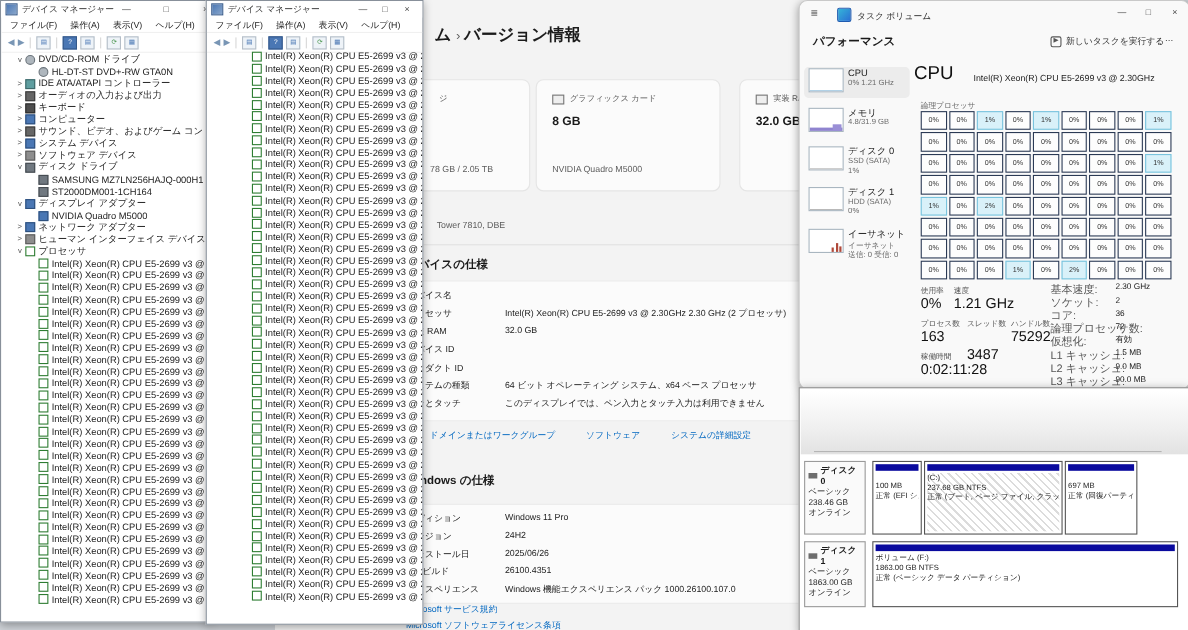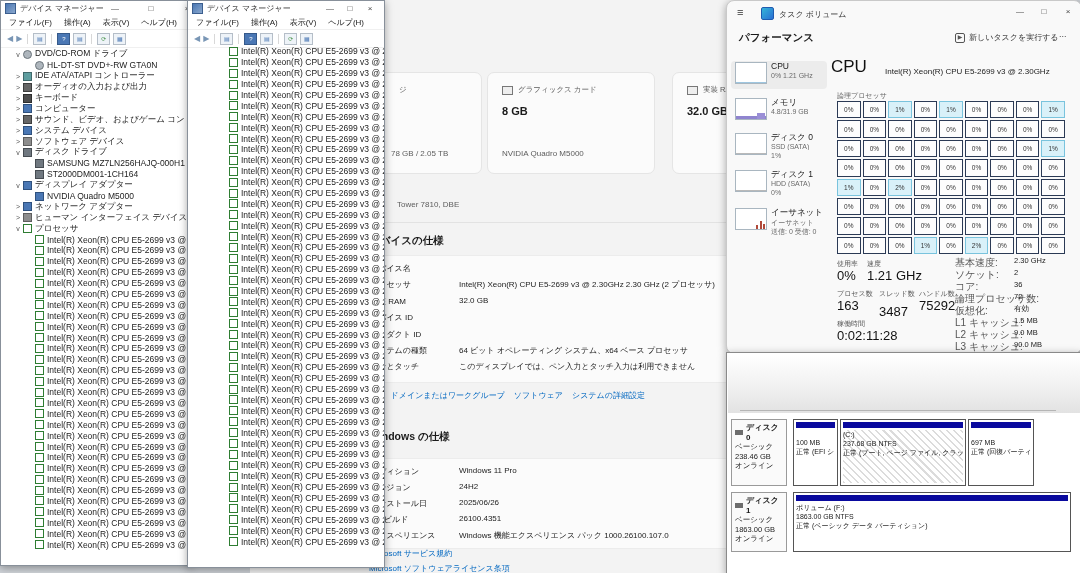--- a/index.html
+++ b/index.html
@@ -47,21 +47,21 @@
   .card-icon{width:9px;height:7px;border:1px solid #777;background:#eee;flex:none}
   .card-value{position:absolute;left:14px;top:32px;font-size:11px;font-weight:700;color:#1b1b1b}
   .card-sub{position:absolute;left:14px;top:76px;font-size:8px;color:#5d5d5d}
   .sec-head{font-size:10.5px;font-weight:600;color:#1b1b1b}
   .spec-card{position:absolute;background:#fbfbfb;border:1px solid #ececec;border-radius:6px;padding:7px 0 0 4px}
   .spec-row{height:16.4px;display:flex;font-size:8px;align-items:flex-start}
   .spec-row .lbl{width:89px;flex:none;color:#1b1b1b}
   .spec-row .val{color:#1b1b1b}
   .wspec .spec-row{height:16px}
   .link{color:#0067c0;font-size:8px}
-  .rel-links{display:flex;gap:9px}
+  .rel-links{display:flex;gap:28px}
   .muted{color:#5d5d5d}
   .hairline{position:absolute;height:1px;background:#e2e2e2}
 
   
   .taskmgr{left:726px;top:0;width:354px;height:352px;background:#f9f9f9;border:1px solid #c9c9c9;border-radius:8px}
   .t-abs{position:absolute;white-space:nowrap}
   .tm-hamburger{font-size:11px;color:#333}
   .tm-appicon{width:11px;height:11px;border-radius:2px;background:linear-gradient(135deg,#35b5d8,#2a6fd4);border:1px solid #1f5bb0}
   .tm-title{font-size:8px;color:#333}
   .tm-page{font-size:10.5px;font-weight:600}
@@ -102,20 +102,25 @@
   .part.sel .pbody{position:absolute;left:2px;right:2px;top:10px;bottom:2px;
        background:repeating-linear-gradient(45deg,rgba(60,60,60,.18) 0 1.5px,transparent 1.5px 5px)}
   .legend{position:absolute;left:1px;right:1px;bottom:0;height:18px;border-top:1px solid #aaa;display:flex;align-items:center;gap:14px;padding-left:8px}
   .leg-item{display:flex;align-items:center;gap:4px;font-size:8px}
   .leg-sq{width:8px;height:8px;flex:none}
 </style>
 </head>
 <body>
 
 <div class="win settings">
+  <div class="s-abs breadcrumb" style="left:145px;top:22px">
+    <span>ム</span>
+    <span class="crumb-sep"> › </span>
+    <span>バージョン情報</span>
+  </div>
 
   <div class="card" style="left:69px;top:72px;width:161px;height:100px">
     <div class="card-label" style="left:79px">ジ</div>
     <div class="card-sub" style="left:71px">78 GB / 2.05 TB</div>
   </div>
   <div class="card" style="left:237px;top:72px;width:166px;height:100px">
     <div class="card-label">
         <span class="card-icon"></span>
         <span>グラフィックス カード</span>
       </div>
@@ -874,21 +879,21 @@
     </div>
 
   <div class="t-abs stat-lbl" style="left:110px;top:258px">使用率</div>
   <div class="t-abs stat-val" style="left:110px;top:267px">0%</div>
   <div class="t-abs stat-lbl" style="left:140px;top:258px">速度</div>
   <div class="t-abs stat-val" style="left:140px;top:267px">1.21 GHz</div>
   <div class="t-abs stat-lbl" style="left:110px;top:288px">プロセス数</div>
   <div class="t-abs stat-lbl" style="left:152px;top:288px">スレッド数</div>
   <div class="t-abs stat-lbl" style="left:192px;top:288px">ハンドル数</div>
   <div class="t-abs stat-val" style="left:110px;top:297px">163</div>
-  <div class="t-abs stat-val" style="left:152px;top:303px">3487</div>
+  <div class="t-abs stat-val" style="left:152px;top:313px">3487</div>
   <div class="t-abs stat-val" style="left:192px;top:297px">75292</div>
   <div class="t-abs stat-lbl" style="left:110px;top:318px">稼働時間</div>
   <div class="t-abs stat-val" style="left:110px;top:327px">0:02:11:28</div>
 
   <div class="t-abs" style="left:228px;top:255px;width:120px">
 
   <div style="display:flex;height:12px">
         <span class="det-lbl" style="width:59px;flex:none">基本速度:</span>
         <span class="det-val">2.30 GHz</span>
       </div>

